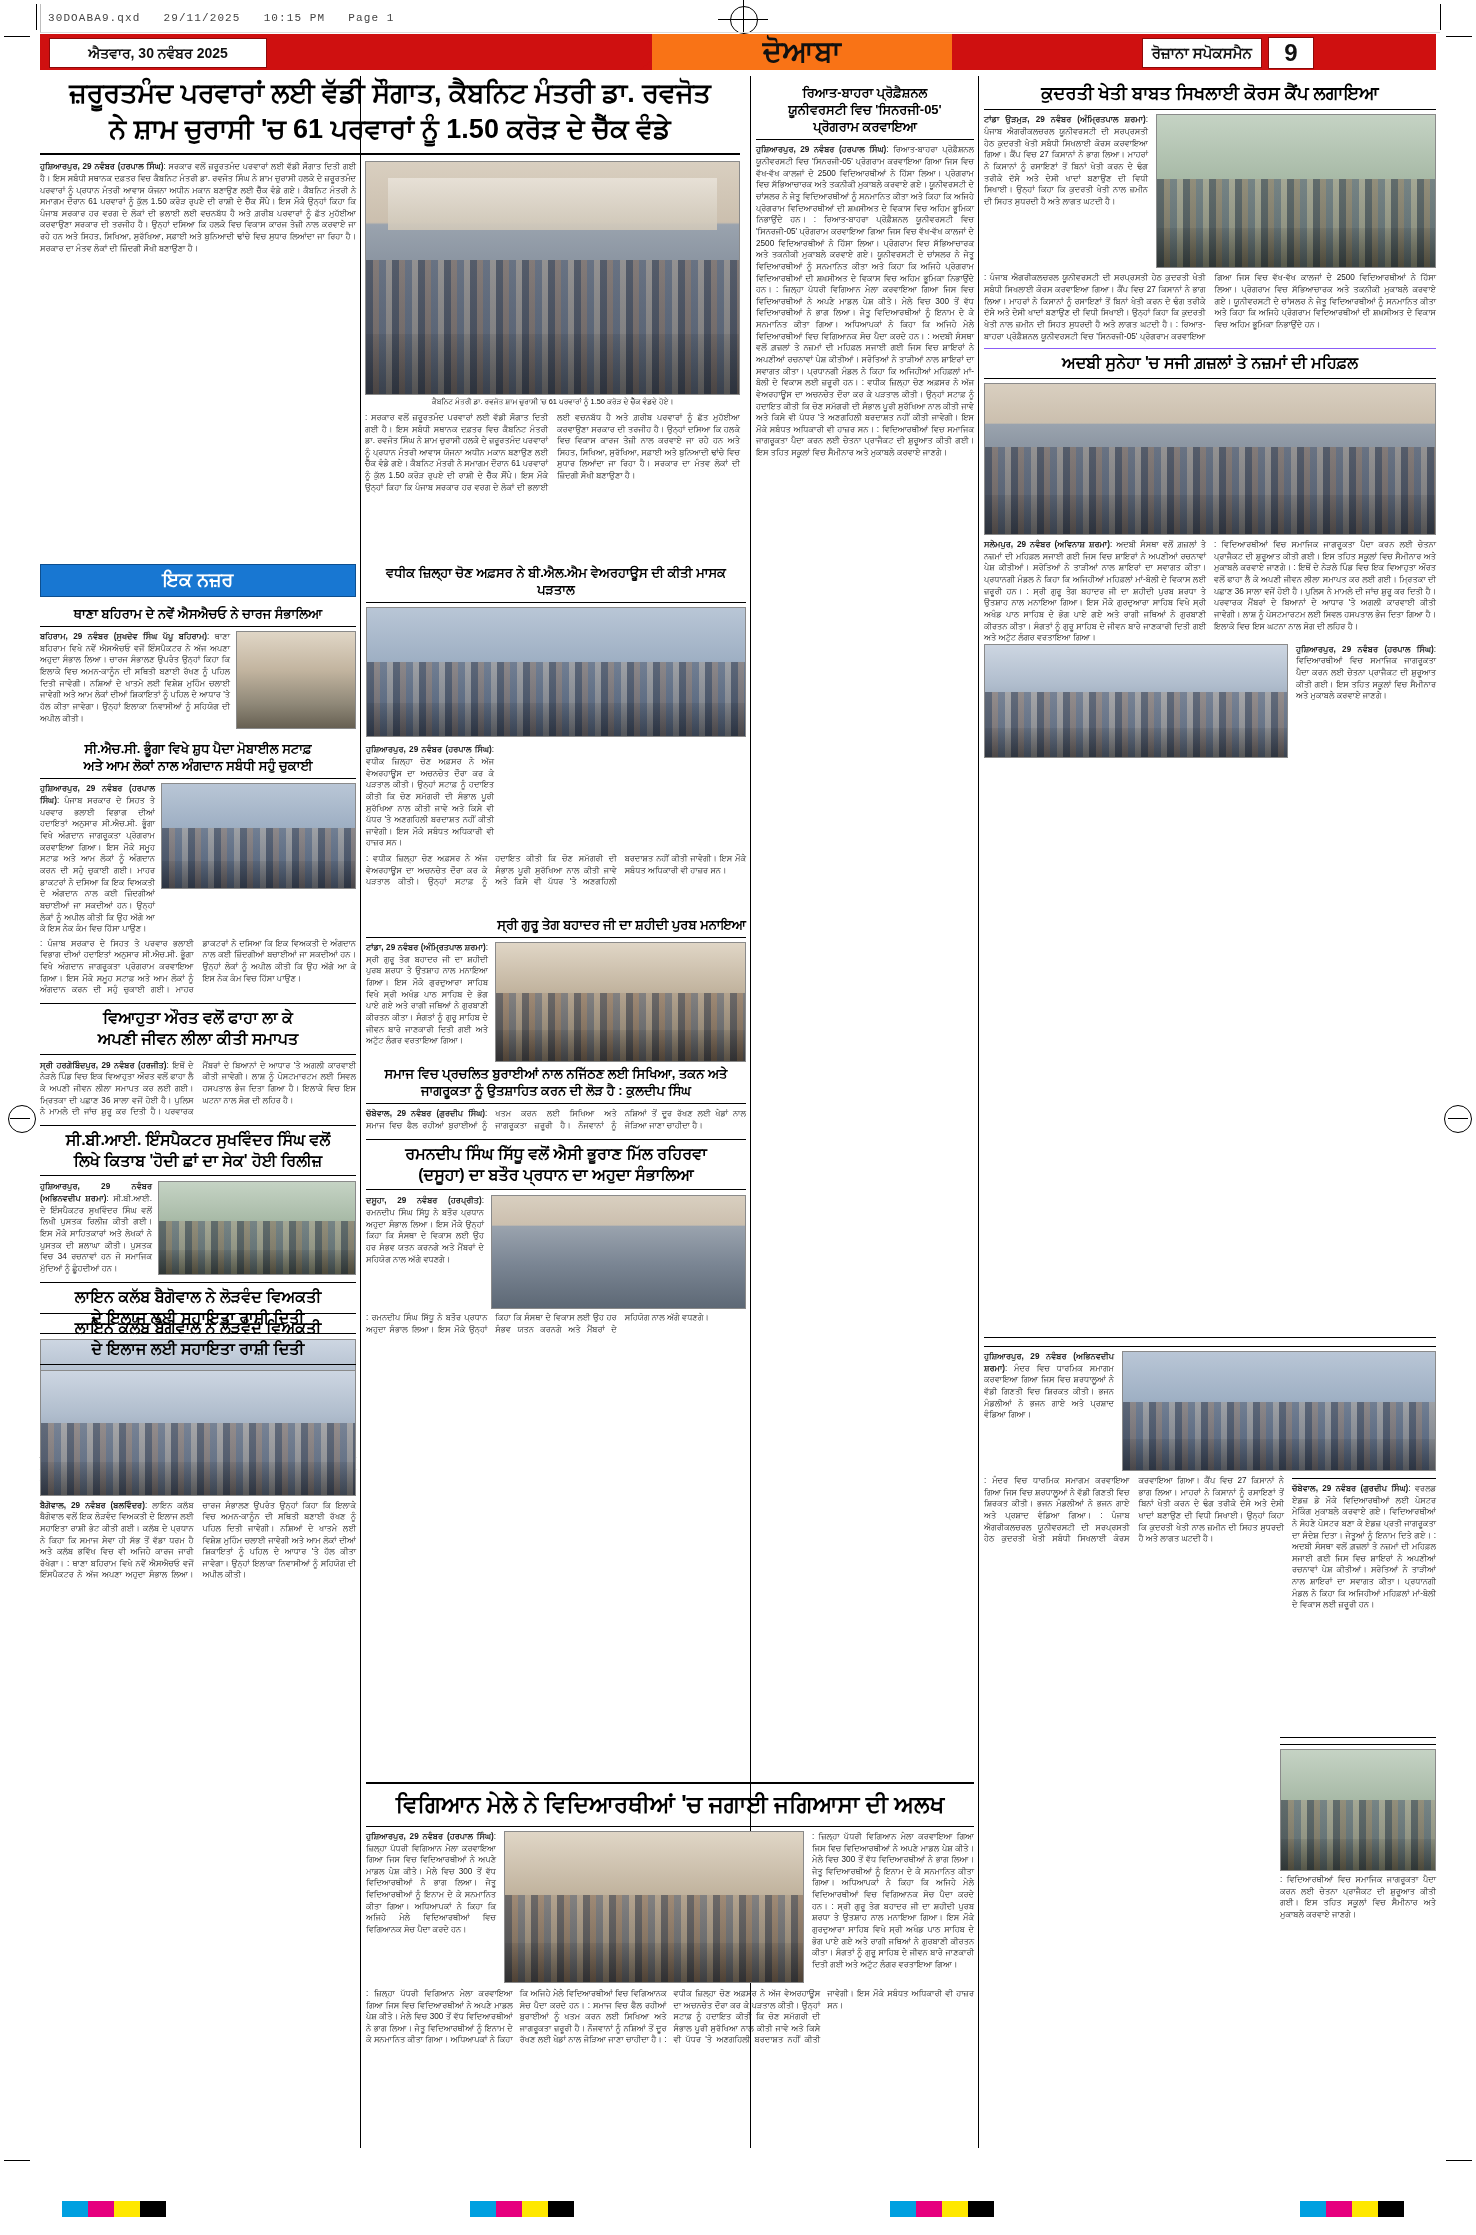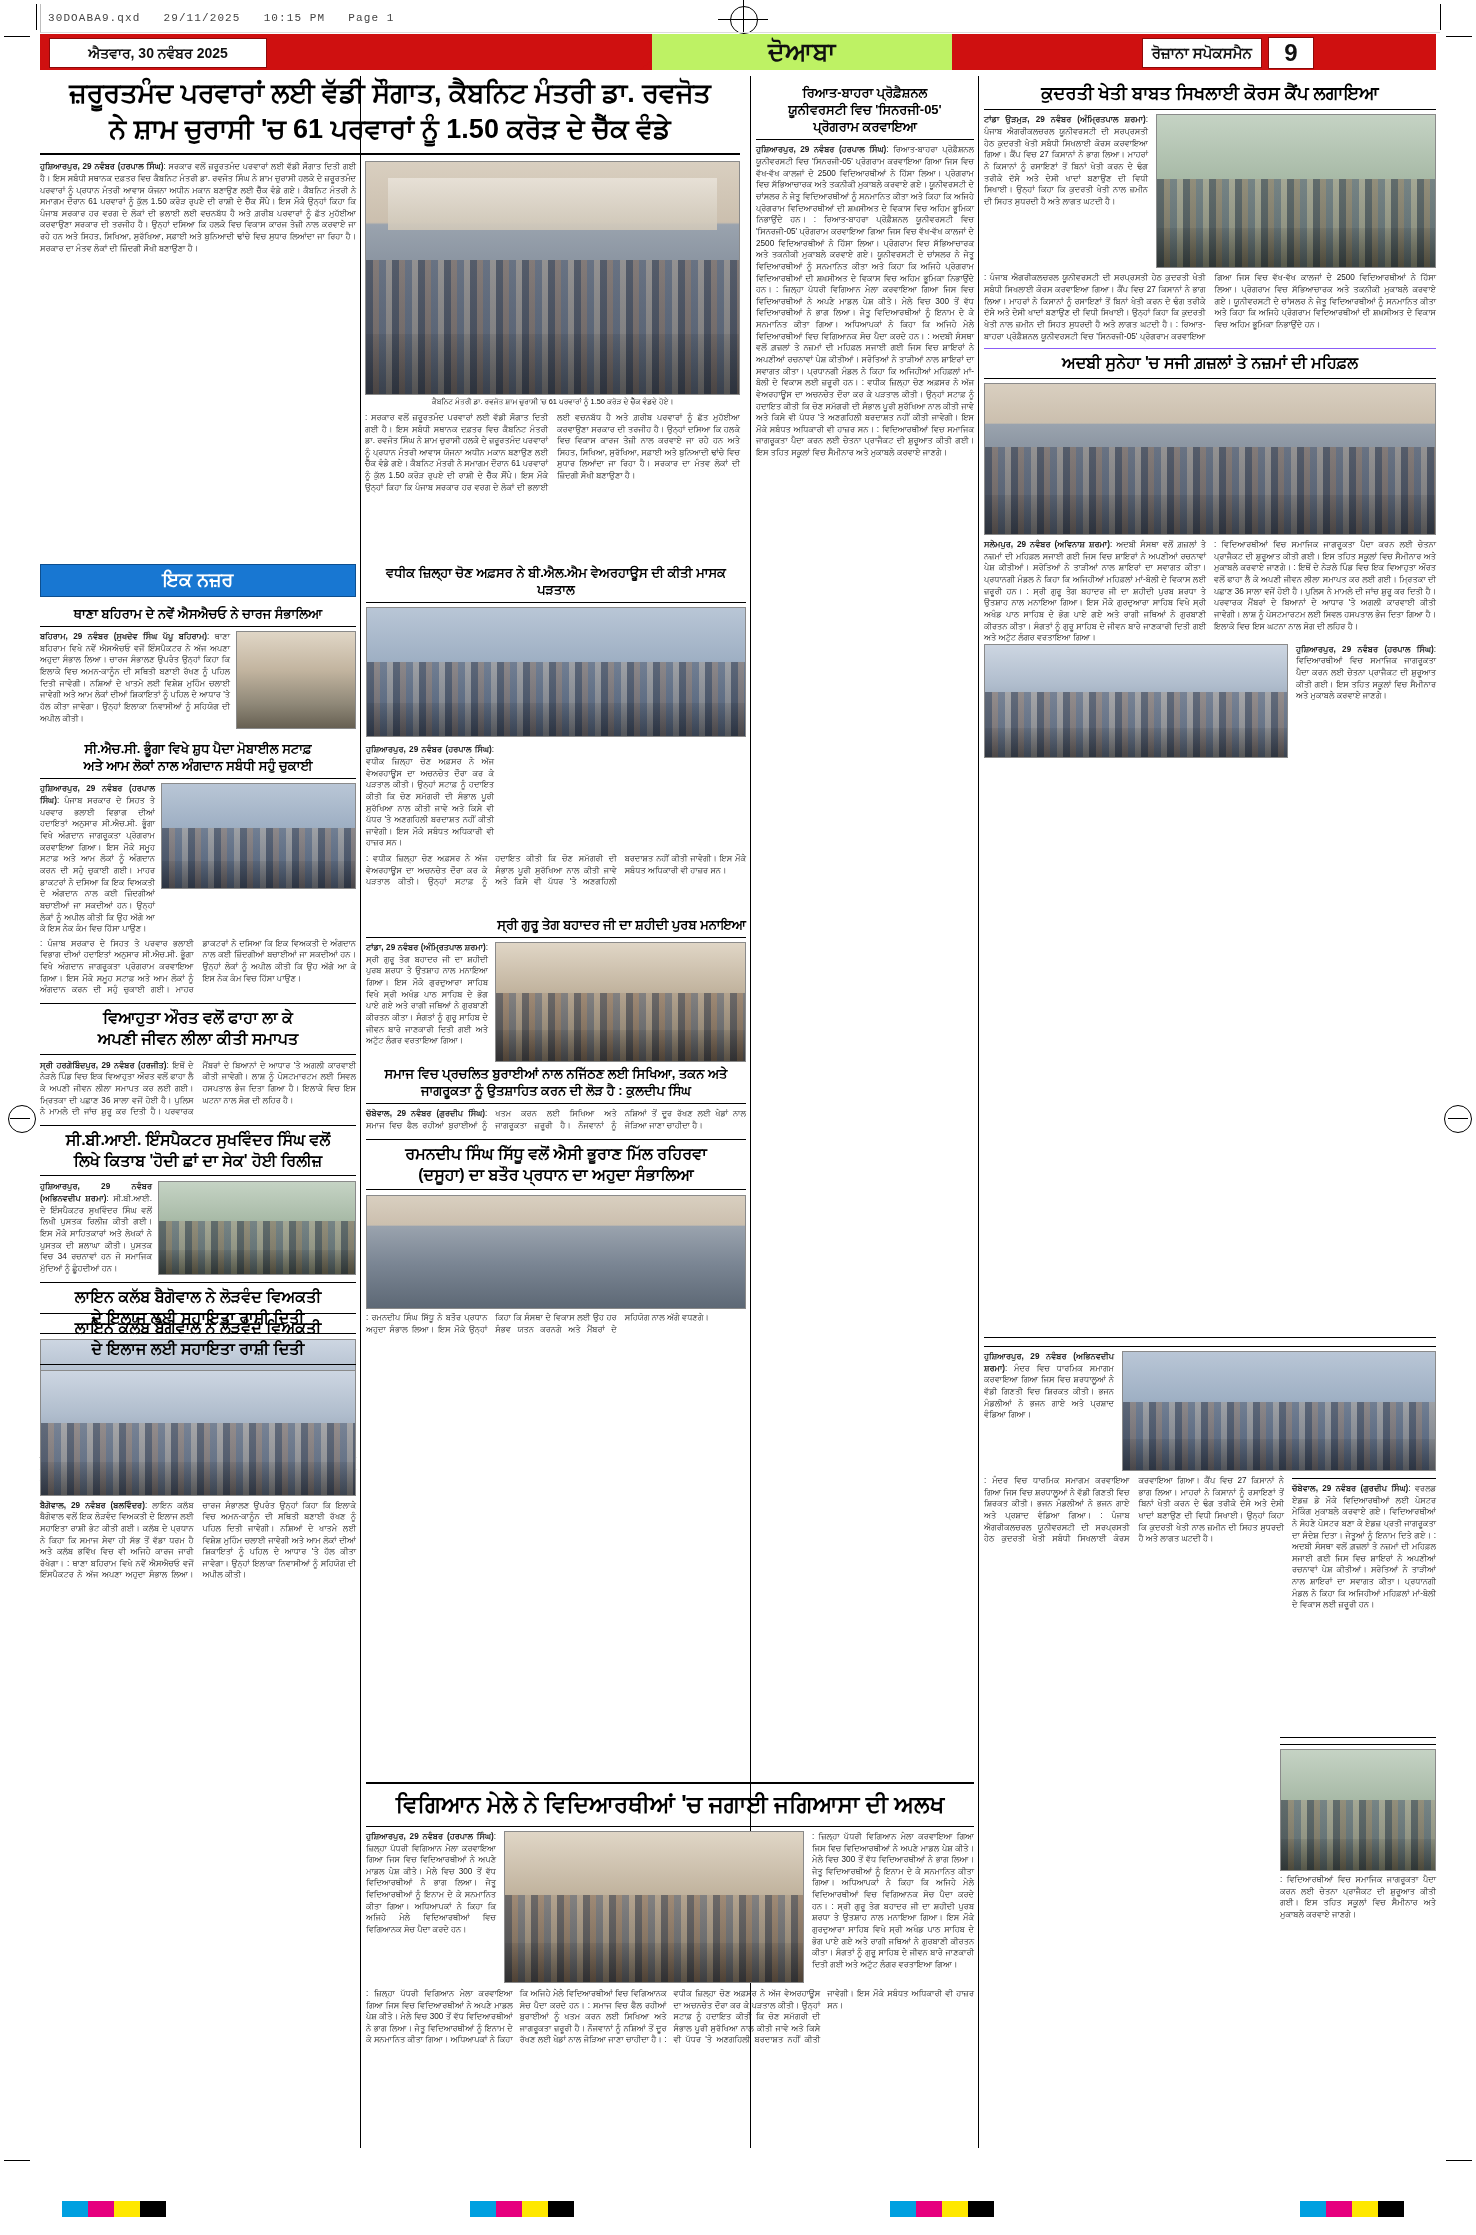--- a/index.html
+++ b/index.html
@@ -26,23 +26,23 @@
   .mast-arrow-l{position:absolute;left:600px;top:0;width:0;height:0;
     border-top:18px solid transparent;border-bottom:18px solid transparent;border-left:22px solid #cf1010;}
   .mast-arrow-r{position:absolute;left:892px;top:0;width:0;height:0;
     border-top:18px solid transparent;border-bottom:18px solid transparent;border-left:22px solid #cf1010;}
   .mast-date{
     position:absolute;left:9px;top:4px;height:28px;min-width:196px;background:#fff;
     border:1px solid #8d0a0a;color:#111;font-size:14px;font-weight:bold;
     display:flex;align-items:center;justify-content:center;padding:0 10px;
   }
   .mast-title{
-    position:absolute;left:612px;top:0;width:300px;height:36px;background:#bef264;
+    position:absolute;left:612px;top:0;width:300px;height:36px;background:#f97316;
     display:flex;align-items:center;justify-content:center;
-    font-size:25px;font-weight:bold;color:#111;letter-spacing:.5px;
+    font-size:29px;font-weight:bold;color:#111;letter-spacing:.5px;
   }
   .mast-brand{
     position:absolute;right:58px;top:4px;height:28px;background:#fff;border:1px solid #8d0a0a;
     display:flex;align-items:center;justify-content:center;padding:0 9px;
     font-size:15px;font-weight:bold;color:#111;
   }
   .mast-page{
     position:absolute;right:6px;top:3px;width:44px;height:30px;background:#fff;border:1px solid #8d0a0a;
     display:flex;align-items:center;justify-content:center;font-size:24px;font-weight:bold;color:#111;
   }
@@ -264,20 +264,23 @@
       <div class="hl-small" style="margin-top:0;">ਸਮਾਜ ਵਿਚ ਪ੍ਰਚਲਿਤ ਬੁਰਾਈਆਂ ਨਾਲ ਨਜਿੱਠਣ ਲਈ ਸਿਖਿਆ, ਤਕਨ ਅਤੇ ਜਾਗਰੂਕਤਾ ਨੂੰ ਉਤਸ਼ਾਹਿਤ ਕਰਨ ਦੀ ਲੋੜ ਹੈ : ਕੁਲਦੀਪ ਸਿੰਘ</div>
       <div class="body cols3">
         <span class="dateline">ਚੱਬੇਵਾਲ, 29 ਨਵੰਬਰ (ਗੁਰਦੀਪ ਸਿੰਘ)</span><span>: ਸਮਾਜ ਵਿਚ ਫੈਲ ਰਹੀਆਂ ਬੁਰਾਈਆਂ ਨੂੰ ਖਤਮ ਕਰਨ ਲਈ ਸਿਖਿਆ ਅਤੇ ਜਾਗਰੂਕਤਾ ਜ਼ਰੂਰੀ ਹੈ। ਨੌਜਵਾਨਾਂ ਨੂੰ ਨਸ਼ਿਆਂ ਤੋਂ ਦੂਰ ਰੱਖਣ ਲਈ ਖੇਡਾਂ ਨਾਲ ਜੋੜਿਆ ਜਾਣਾ ਚਾਹੀਦਾ ਹੈ।</span>
       </div>
 
       <div class="hl-sec">
         <div>ਰਮਨਦੀਪ ਸਿੰਘ ਸਿੱਧੂ ਵਲੋਂ ਐਸੀ ਭੂਰਾਣ ਮਿੱਲ ਰਹਿਰਵਾ</div>
         <div>(ਦਸੂਹਾ) ਦਾ ਬਤੌਰ ਪ੍ਰਧਾਨ ਦਾ ਅਹੁਦਾ ਸੰਭਾਲਿਆ</div>
       </div>
       <div style="display:flex;gap:7px;">
+        <div class="body" style="width:118px;">
+          <span class="dateline">ਦਸੂਹਾ, 29 ਨਵੰਬਰ (ਹਰਪ੍ਰੀਤ)</span><span>: ਰਮਨਦੀਪ ਸਿੰਘ ਸਿੱਧੂ ਨੇ ਬਤੌਰ ਪ੍ਰਧਾਨ ਅਹੁਦਾ ਸੰਭਾਲ ਲਿਆ। ਇਸ ਮੌਕੇ ਉਨ੍ਹਾਂ ਕਿਹਾ ਕਿ ਸੰਸਥਾ ਦੇ ਵਿਕਾਸ ਲਈ ਉਹ ਹਰ ਸੰਭਵ ਯਤਨ ਕਰਨਗੇ ਅਤੇ ਮੈਂਬਰਾਂ ਦੇ ਸਹਿਯੋਗ ਨਾਲ ਅੱਗੇ ਵਧਣਗੇ।</span>
+        </div>
         <div style="flex:1;">
           <div class="photo ph-a" style="height:112px;"></div>
         </div>
       </div>
       <div class="body cols3" style="margin-top:3px;">
         <span>: ਰਮਨਦੀਪ ਸਿੰਘ ਸਿੱਧੂ ਨੇ ਬਤੌਰ ਪ੍ਰਧਾਨ ਅਹੁਦਾ ਸੰਭਾਲ ਲਿਆ। ਇਸ ਮੌਕੇ ਉਨ੍ਹਾਂ ਕਿਹਾ ਕਿ ਸੰਸਥਾ ਦੇ ਵਿਕਾਸ ਲਈ ਉਹ ਹਰ ਸੰਭਵ ਯਤਨ ਕਰਨਗੇ ਅਤੇ ਮੈਂਬਰਾਂ ਦੇ ਸਹਿਯੋਗ ਨਾਲ ਅੱਗੇ ਵਧਣਗੇ।</span>
       </div>
     </div>
 
     <div class="col c3">

